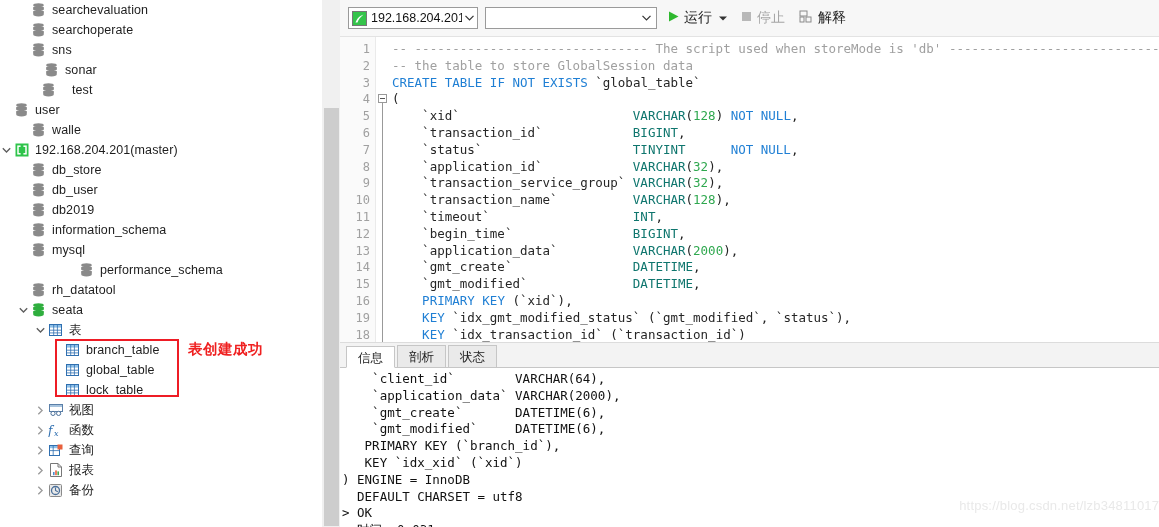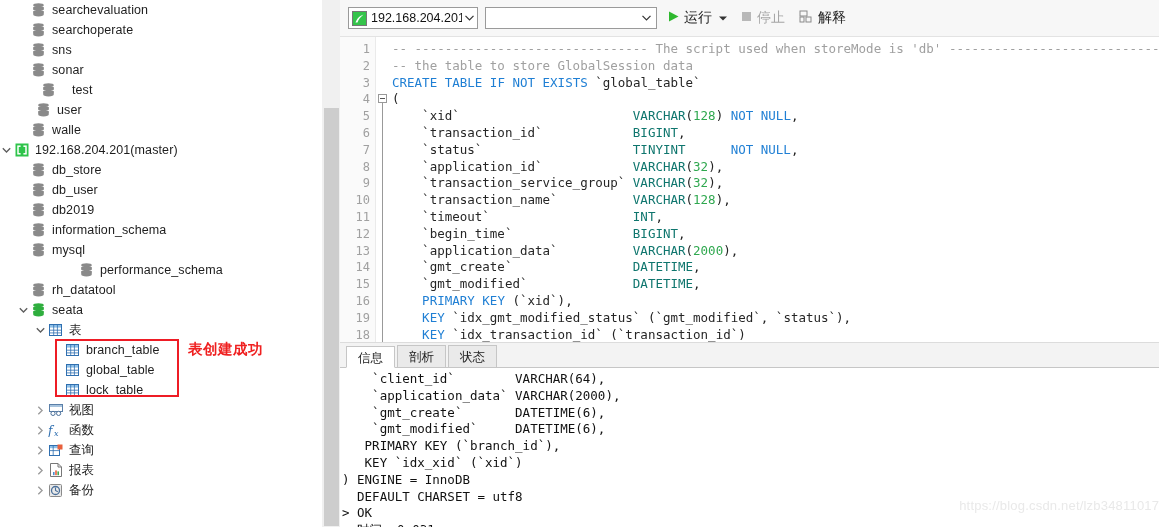--- a/index.html
+++ b/index.html
@@ -177,21 +177,21 @@
               <ellipse cx="6.5" cy="2.2" rx="5.3" ry="1.9" fill="#8a8a8a"></ellipse>
               <rect x="1.2" y="4.0" width="10.6" height="2.3" fill="#8a8a8a"></rect>
               <ellipse cx="6.5" cy="6.3" rx="5.3" ry="1.8" fill="#8a8a8a"></ellipse>
               <rect x="1.2" y="8.0" width="10.6" height="2.3" fill="#8a8a8a"></rect>
               <ellipse cx="6.5" cy="10.3" rx="5.3" ry="1.8" fill="#8a8a8a"></ellipse>
               <ellipse cx="6.5" cy="11.6" rx="5.3" ry="1.8" fill="#8a8a8a"></ellipse>
             </svg>
           </span>
           <span class="lbl">sns</span>
         </div>
-        <div class="row" style="padding-left: 17px;">
+        <div class="row" style="padding-left: 30px;">
           <span class="twisty none"></span>
           <span class="ico">
             <svg width="13" height="14" viewBox="0 0 13 14">
               <ellipse cx="6.5" cy="2.2" rx="5.3" ry="1.9" fill="#8a8a8a"></ellipse>
               <rect x="1.2" y="4.0" width="10.6" height="2.3" fill="#8a8a8a"></rect>
               <ellipse cx="6.5" cy="6.3" rx="5.3" ry="1.8" fill="#8a8a8a"></ellipse>
               <rect x="1.2" y="8.0" width="10.6" height="2.3" fill="#8a8a8a"></rect>
               <ellipse cx="6.5" cy="10.3" rx="5.3" ry="1.8" fill="#8a8a8a"></ellipse>
               <ellipse cx="6.5" cy="11.6" rx="5.3" ry="1.8" fill="#8a8a8a"></ellipse>
             </svg>
@@ -205,21 +205,21 @@
               <ellipse cx="6.5" cy="2.2" rx="5.3" ry="1.9" fill="#8a8a8a"></ellipse>
               <rect x="1.2" y="4.0" width="10.6" height="2.3" fill="#8a8a8a"></rect>
               <ellipse cx="6.5" cy="6.3" rx="5.3" ry="1.8" fill="#8a8a8a"></ellipse>
               <rect x="1.2" y="8.0" width="10.6" height="2.3" fill="#8a8a8a"></rect>
               <ellipse cx="6.5" cy="10.3" rx="5.3" ry="1.8" fill="#8a8a8a"></ellipse>
               <ellipse cx="6.5" cy="11.6" rx="5.3" ry="1.8" fill="#8a8a8a"></ellipse>
             </svg>
           </span>
           <span class="lbl">test</span>
         </div>
-        <div class="row" style="padding-left: 22px;">
+        <div class="row" style="padding-left: 0;">
           <span class="twisty none"></span>
           <span class="ico">
             <svg width="13" height="14" viewBox="0 0 13 14">
               <ellipse cx="6.5" cy="2.2" rx="5.3" ry="1.9" fill="#8a8a8a"></ellipse>
               <rect x="1.2" y="4.0" width="10.6" height="2.3" fill="#8a8a8a"></rect>
               <ellipse cx="6.5" cy="6.3" rx="5.3" ry="1.8" fill="#8a8a8a"></ellipse>
               <rect x="1.2" y="8.0" width="10.6" height="2.3" fill="#8a8a8a"></rect>
               <ellipse cx="6.5" cy="10.3" rx="5.3" ry="1.8" fill="#8a8a8a"></ellipse>
               <ellipse cx="6.5" cy="11.6" rx="5.3" ry="1.8" fill="#8a8a8a"></ellipse>
             </svg>

